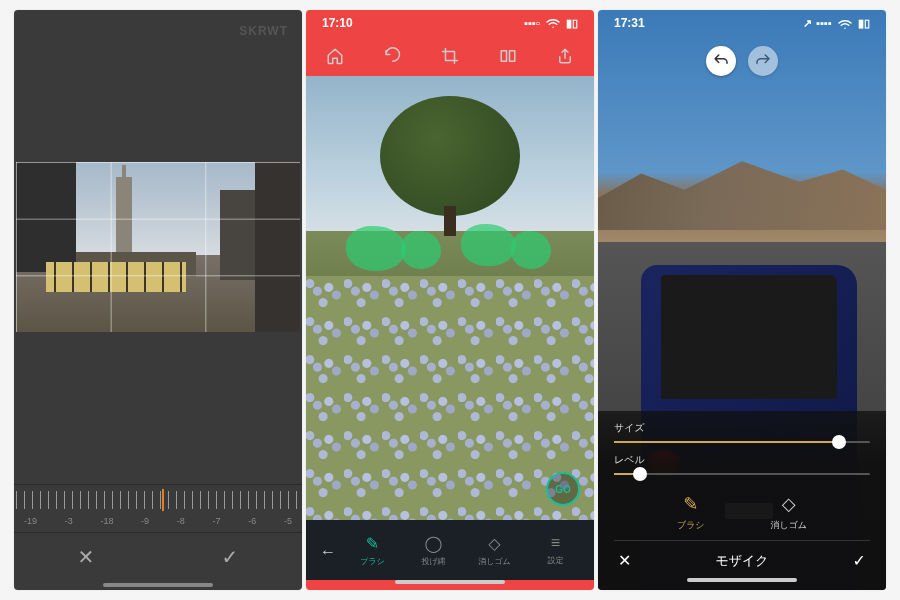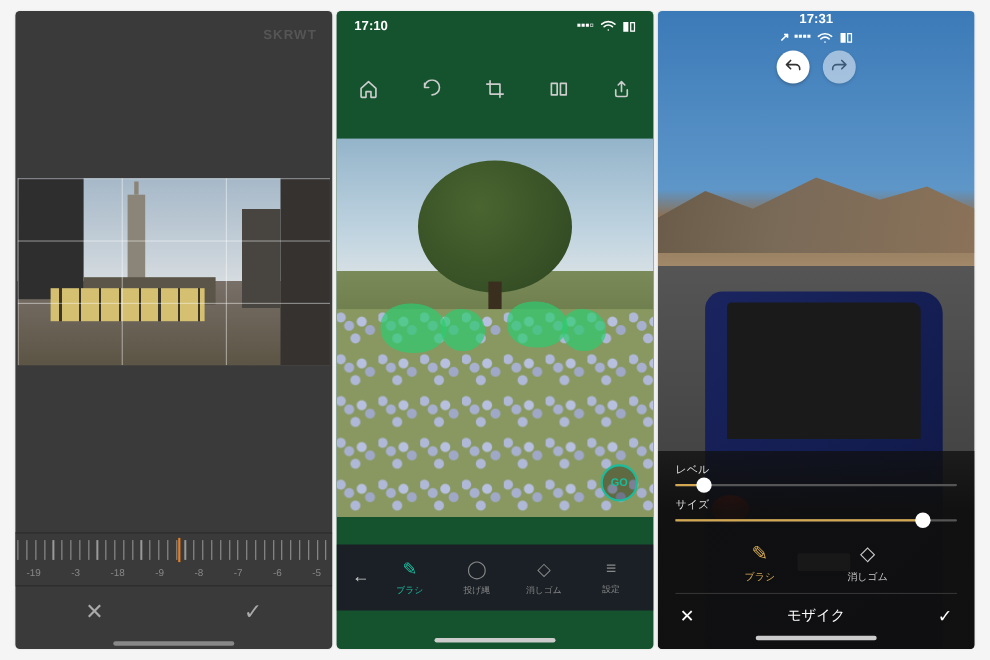--- a/index.html
+++ b/index.html
@@ -80,21 +80,21 @@
     height:48px; display:flex; border-top:1px solid #2a2a2a;
   }
   .p1-actions > div {
     flex:1; display:flex; align-items:center; justify-content:center;
     color:#aaa; font-size:20px;
   }
   .p1-home { height:10px; display:flex; justify-content:center; align-items:center;}
   .p1-home::after{content:"";width:110px;height:4px;border-radius:2px;background:#888;}
 
   
-  .p2 { background: #14532d; display:flex; flex-direction:column;gap:25px;}
+  .p2 { background: #ef4444; display:flex; flex-direction:column;}
   .p2-status {
     height:26px; display:flex; justify-content:space-between; align-items:center;
     padding:0 16px; color:#fff; font-size:12px; font-weight:600;
   }
   .p2-status .right{display:flex;gap:4px;align-items:center;font-size:11px;}
   .p2-top {
     height:40px; display:flex; justify-content:space-around; align-items:center;
     color:#ccc;
   }
   .p2-top > div { width:24px; height:24px; display:flex;align-items:center;justify-content:center;}
@@ -163,21 +163,21 @@
     border-radius:16px 20px 4px 4px;
   }
   .car::before{content:"";position:absolute;top:10px;left:20px;right:20px;height:38%;
     background:#1a1a1a;border-radius:4px 8px 0 0;}
   .tail{position:absolute;bottom:35%;left:6px;width:34px;height:26px;border-radius:50%;
     background:radial-gradient(circle,#ff3020,#aa1000);}
   .plate{position:absolute;bottom:22%;left:50%;transform:translateX(-50%);width:48px;height:16px;background:#eee;border-radius:2px;}
   .p3-status{
     position:absolute;top:0;left:0;right:0;height:26px;
     display:flex;justify-content:space-between;align-items:center;
-    padding:0 16px; color:#fff; font-size:12px; font-weight:600;flex-direction:column;
+    padding:0 16px; color:#fff; font-size:12px; font-weight:600;
   }
   .p3-ur{
     position:absolute;top:36px;left:50%;transform:translateX(-50%);
     display:flex;gap:12px;
   }
   .circ-btn{width:30px;height:30px;border-radius:50%;background:#fff;
     display:flex;align-items:center;justify-content:center;color:#333;font-size:14px;
     box-shadow:0 1px 3px rgba(0,0,0,.3);}
   .circ-btn.dim{opacity:.5;}
 
@@ -344,33 +344,33 @@
       </div>
       <div class="circ-btn dim">
         <svg viewBox="0 0 24 24">
             <path d="M15 14l5-5-5-5M20 9H9a5 5 0 00-5 5v1"></path>
           </svg>
       </div>
     </div>
 
     <div class="p3-panel">
       <div class="slider-row">
+        <div class="slider-label">サイズ</div>
+        <div class="slider">
+            <div class="slider-fill" style="width:88%"></div>
+            <div class="slider-thumb" style="left:88%"></div>
+          </div>
+      </div>
+      <div class="slider-row">
         <div class="slider-label">レベル</div>
         <div class="slider">
             <div class="slider-fill" style="width:10%"></div>
             <div class="slider-thumb" style="left:10%"></div>
           </div>
       </div>
-      <div class="slider-row">
-        <div class="slider-label">サイズ</div>
-        <div class="slider">
-            <div class="slider-fill" style="width:88%"></div>
-            <div class="slider-thumb" style="left:88%"></div>
-          </div>
-      </div>
       <div class="tool-row">
         <div class="p3-tool active">
           <span class="ico">✎</span>
           <span>ブラシ</span>
         </div>
         <div class="p3-tool">
           <span class="ico">◇</span>
           <span>消しゴム</span>
         </div>
       </div>

